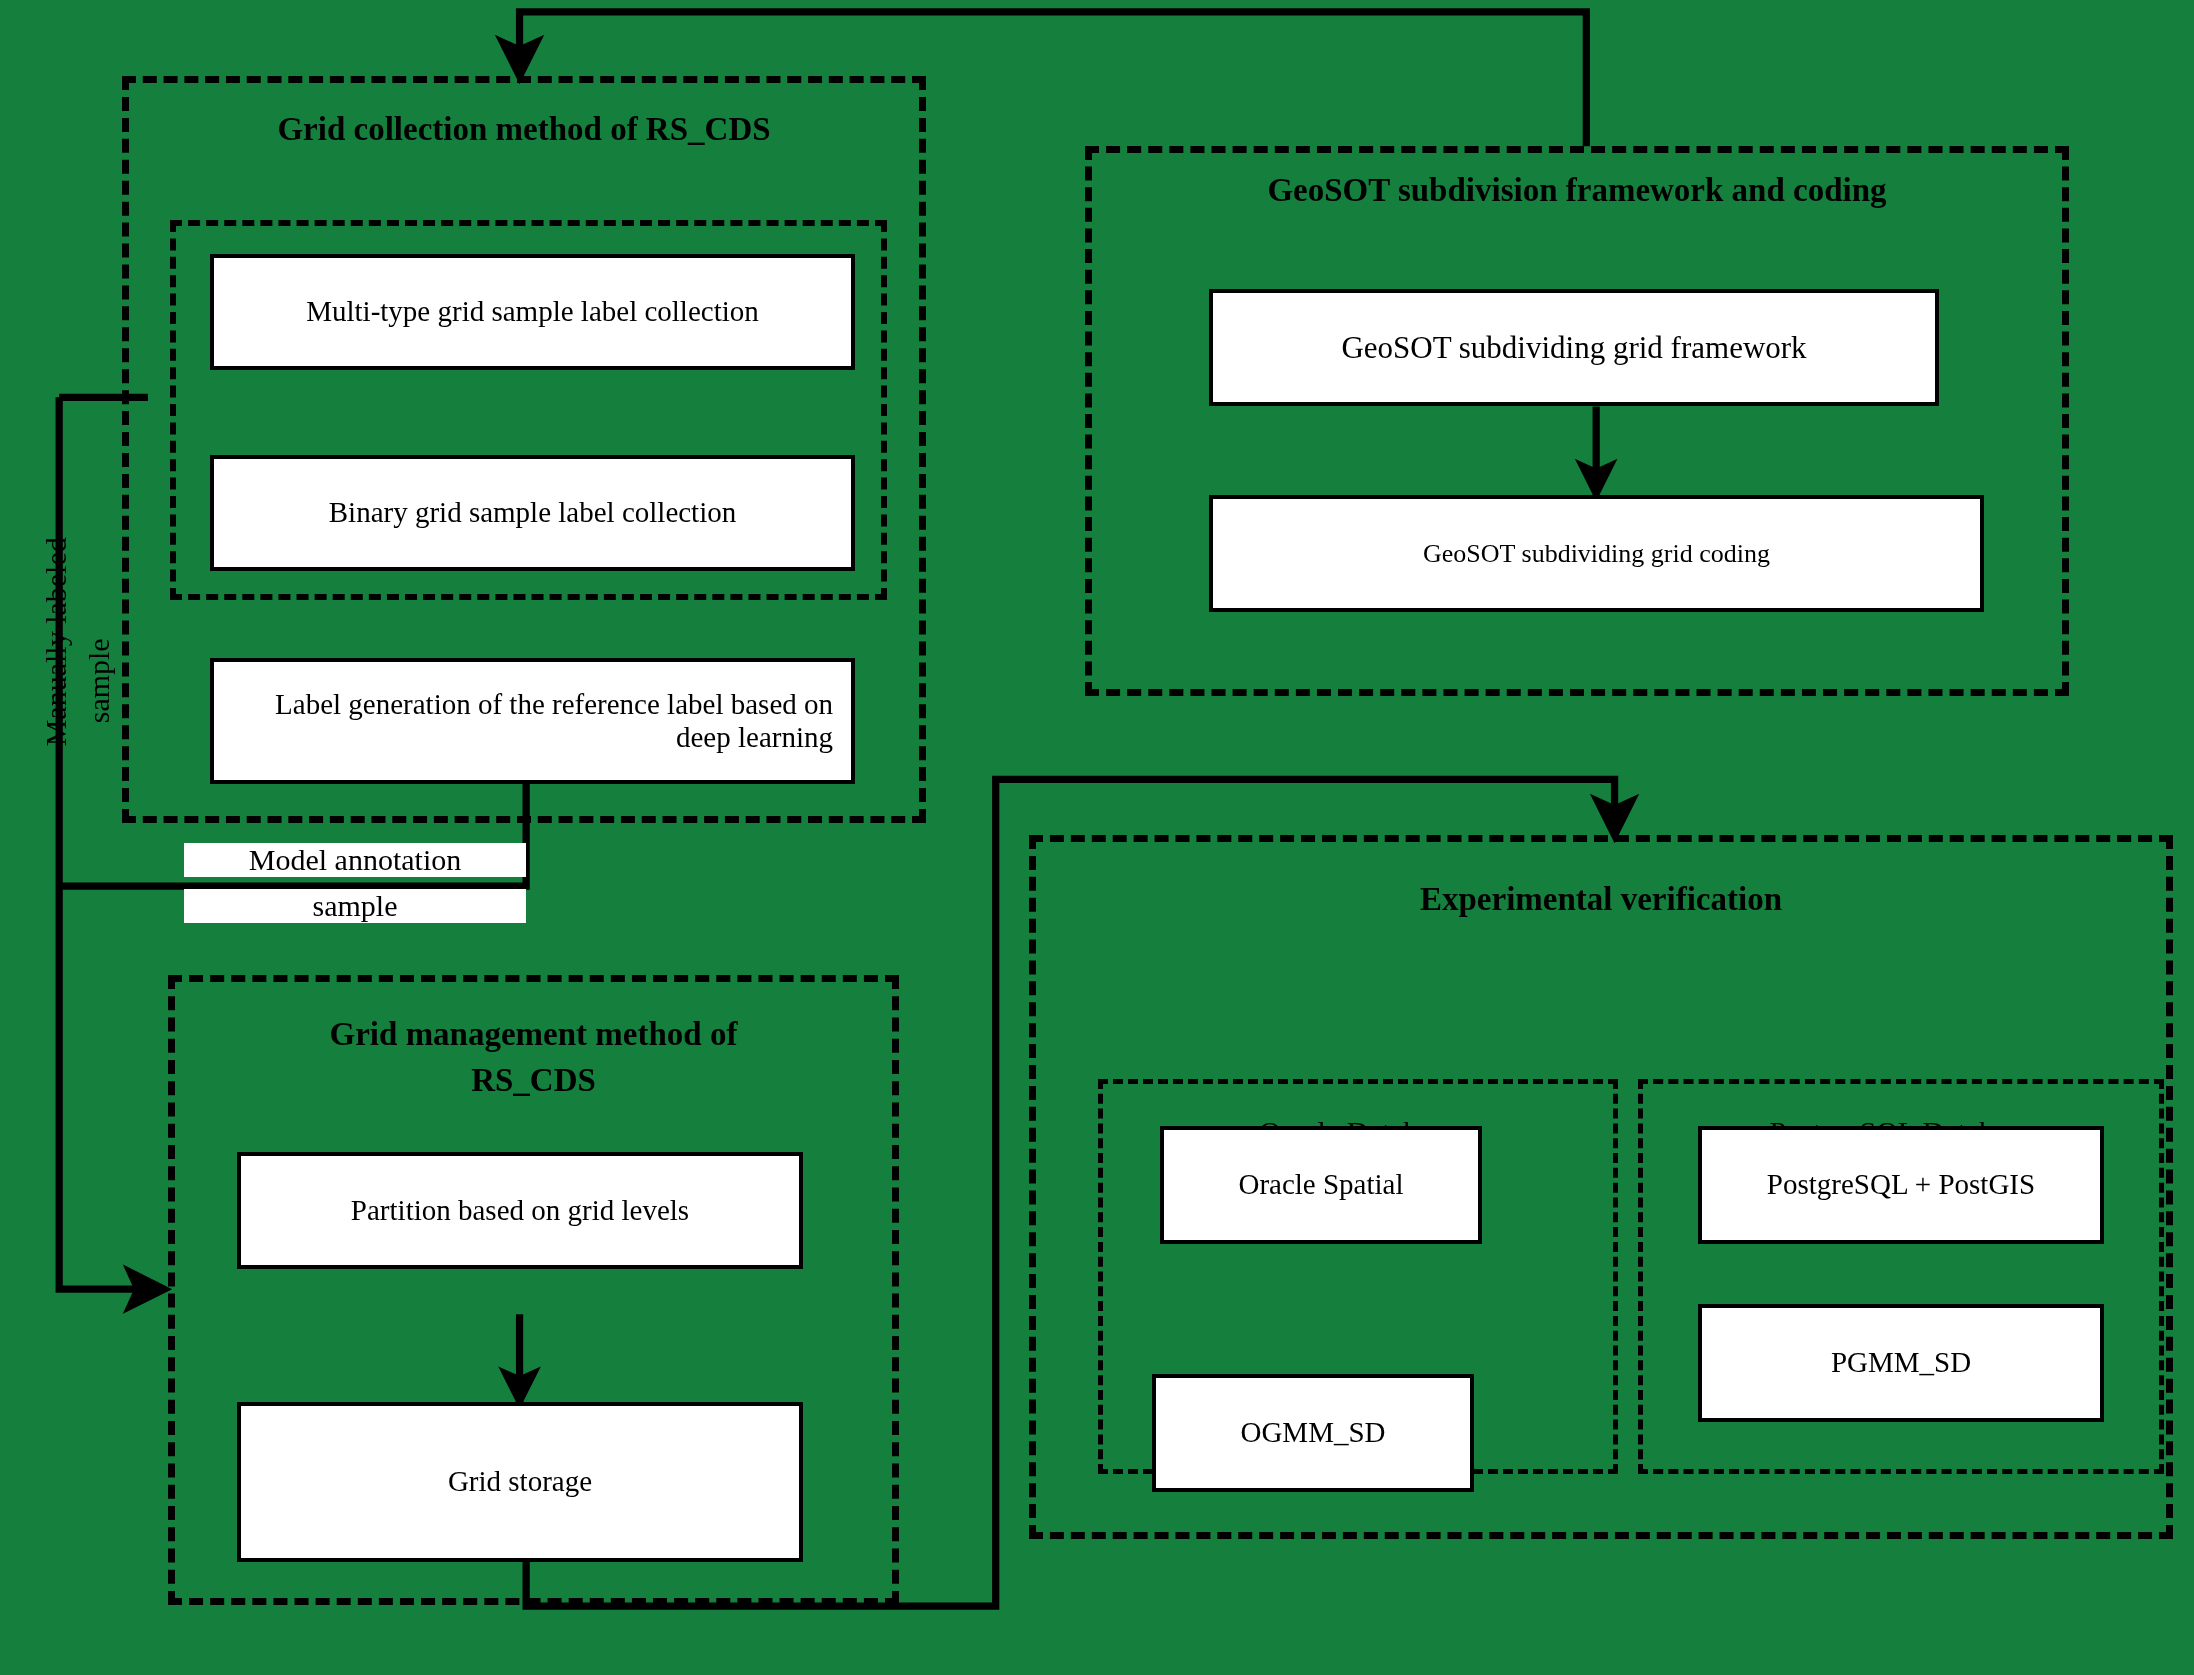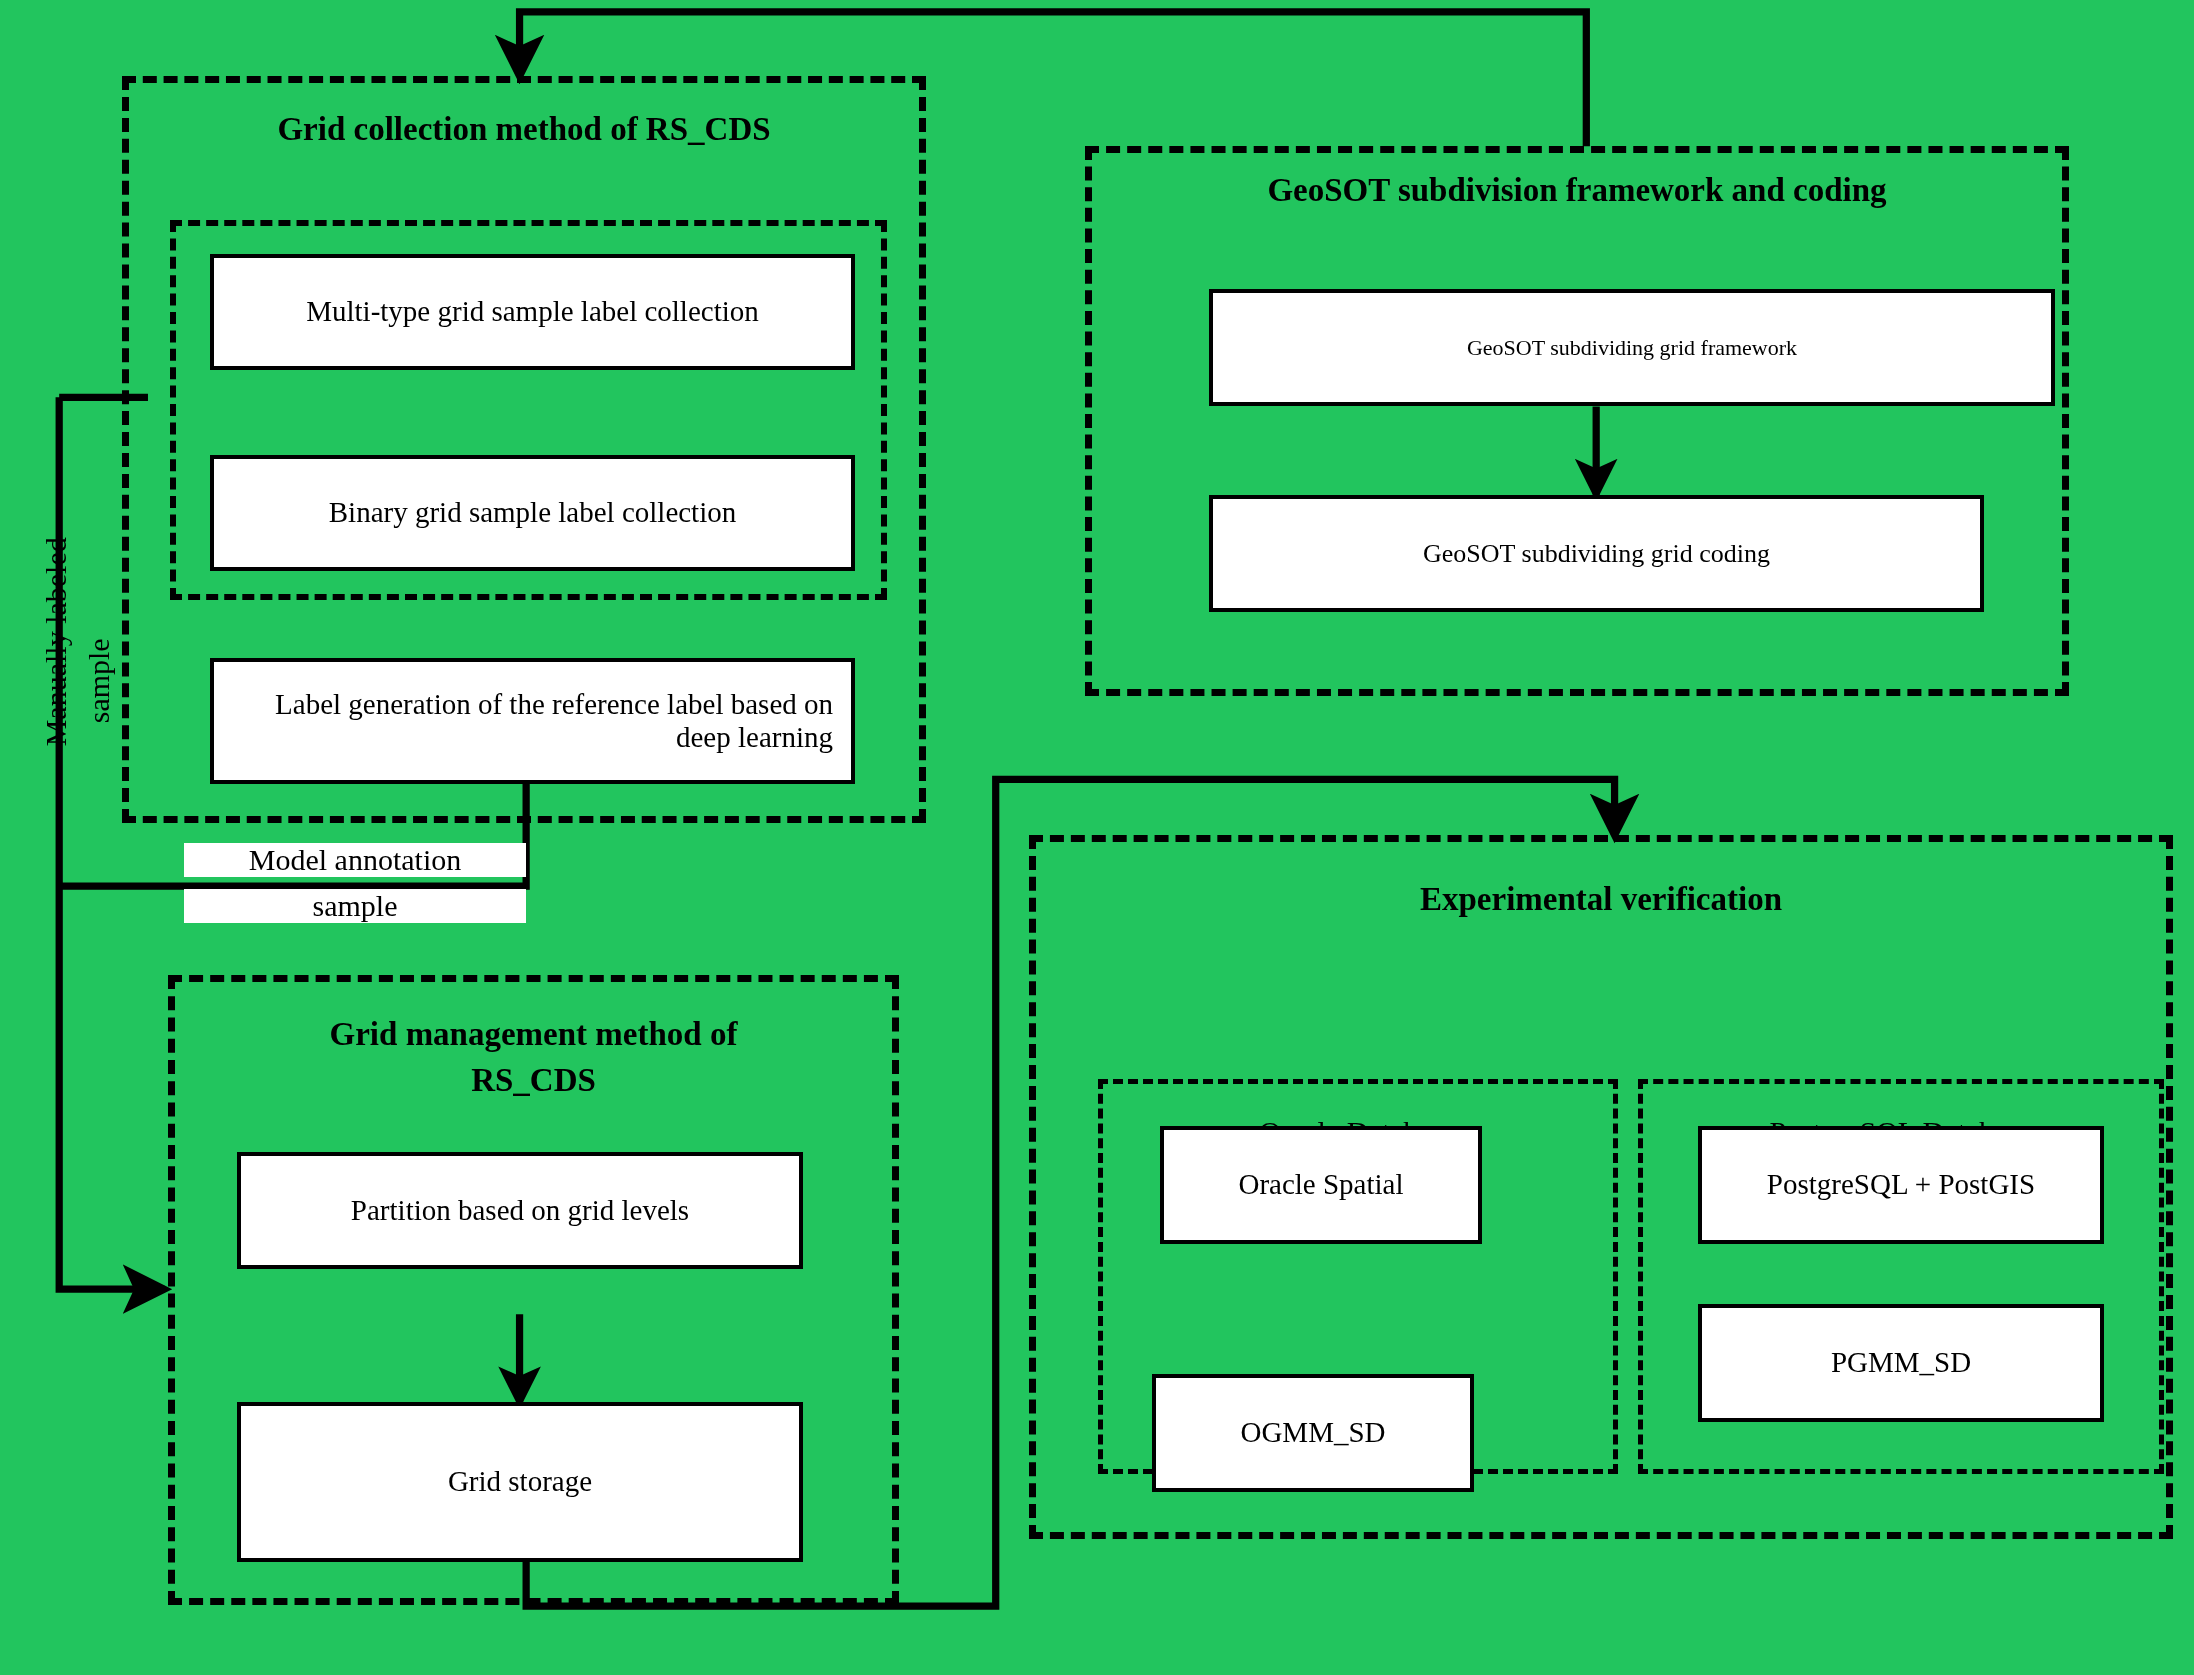--- a/index.html
+++ b/index.html
@@ -1,18 +1,18 @@
 <!DOCTYPE html>
 <html style="font-size:10.5px"><head>
 <meta charset="utf-8">
 <style>
   html,body{margin:0;padding:0;background:#ffffff;}
   body{width:2194px;height:1676px;overflow:hidden;
        font-family:"Liberation Serif","DejaVu Serif",serif;color:#000;}
-  #stage{position:relative;width:2194px;height:1676px;background:#22c55e;}
+  #stage{position:relative;width:2194px;height:1676px;background:#15803d;}
   svg.lines{position:absolute;left:0;top:0;width:2194px;height:1676px;pointer-events:none;}
 
   .grp{position:absolute;box-sizing:border-box;border-style:dashed;border-color:#000;}
   .grp-outer{border-width:7.2px;}
   .grp-inner{border-width:6px;}
   .grp-db{border-width:5.3px;}
 
   .node{position:absolute;box-sizing:border-box;border:4.6px solid #000;background:#fff;
         display:flex;align-items:center;justify-content:center;text-align:right;
         line-height:1.14;}
@@ -72,21 +72,21 @@
   <div class="node" style="left:210px;top:254px;width:645px;height:116px;font-size:29px;">Multi-type grid sample label collection</div>
 
   <div class="node" style="left:210px;top:455px;width:645px;height:116px;font-size:29px;">Binary grid sample label collection</div>
 
   <div class="node" style="left:210px;top:658px;width:645px;height:126px;font-size:29px;padding:0 18px;">Label generation of the reference label based on deep learning</div>
 
   <div class="grp grp-outer" style="left:1085px;top:146px;width:984px;height:550px;"></div>
 
   <div class="ttl" style="left:1085px;top:172px;width:984px;font-size:33px;">GeoSOT subdivision framework and coding</div>
 
-  <div class="node" style="left:1209px;top:289px;width:846px;height:117px;font-size:22px;">GeoSOT subdividing grid  framework</div>
+  <div class="node" style="left:1209px;top:289px;width:730px;height:117px;font-size:31px;">GeoSOT subdividing grid  framework</div>
 
   <div class="node" style="left:1209px;top:495px;width:775px;height:117px;font-size:26px;">GeoSOT subdividing grid  coding</div>
 
   <div class="grp grp-outer" style="left:168px;top:975px;width:731px;height:630px;"></div>
 
   <div class="ttl" style="left:168px;top:1016px;width:731px;font-size:33px;">Grid management method of</div>
 
   <div class="ttl" style="left:168px;top:1062px;width:731px;font-size:33px;">RS_CDS</div>
 
   <div class="node" style="left:237px;top:1152px;width:566px;height:117px;font-size:29px;">Partition based on grid levels</div>

